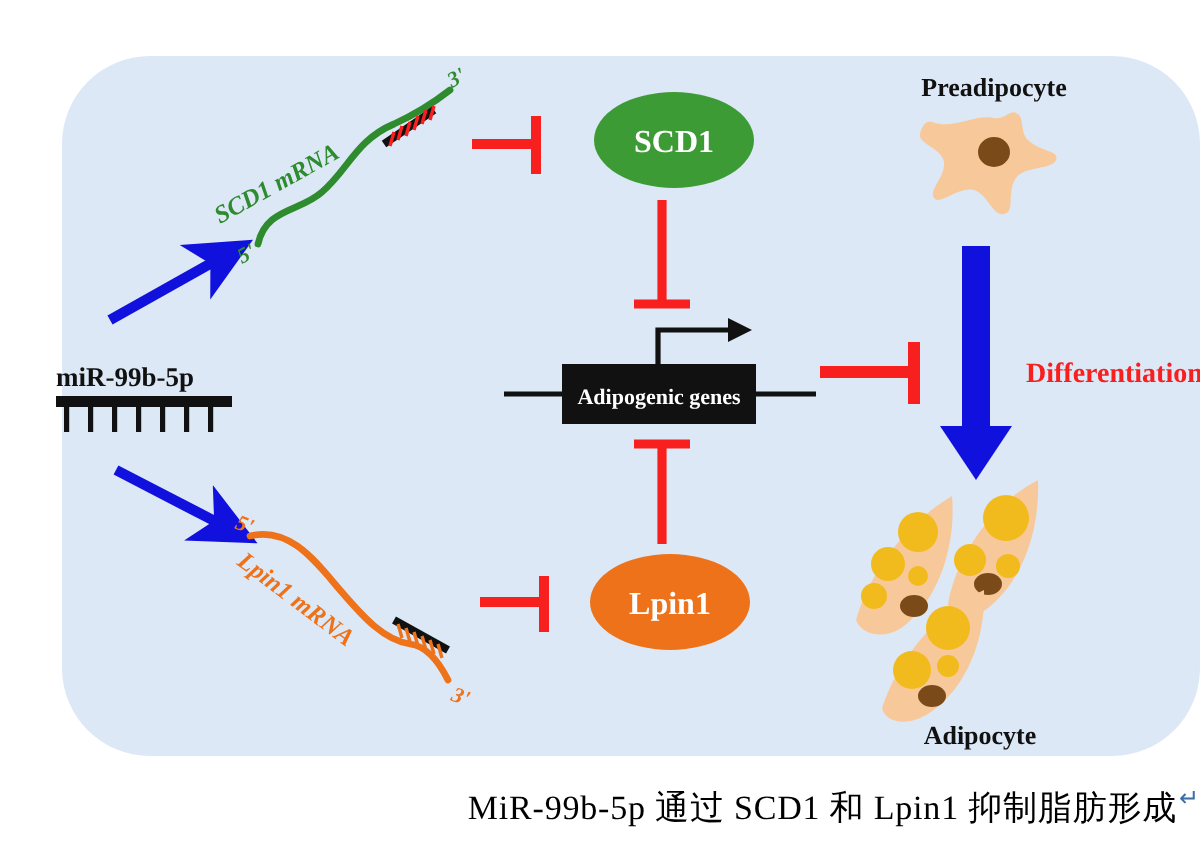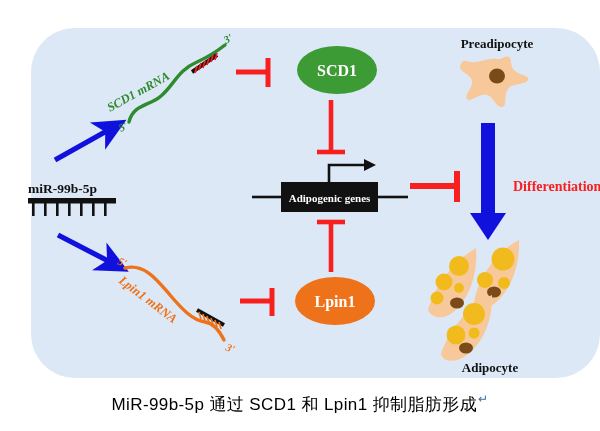--- a/index.html
+++ b/index.html
@@ -20,22 +20,22 @@
     left: 0;
     top: 0;
     width: 600px;
     height: 431px;
   }
   .caption {
     position: absolute;
     left: 0;
     top: 392px;
     width: 600px;
-    text-align: center;
-    font-family: Liberation Sans, sans-serif;
+    text-align: right;
+    font-family: Liberation Serif, serif;
     font-size: 17px;
     color: #000000;
     letter-spacing: 0.4px;
     white-space: nowrap;
   }
   .caption .pilcrow {
     font-size: 12px;
     color: #3a6ea5;
     vertical-align: super;
     margin-left: 1px;

